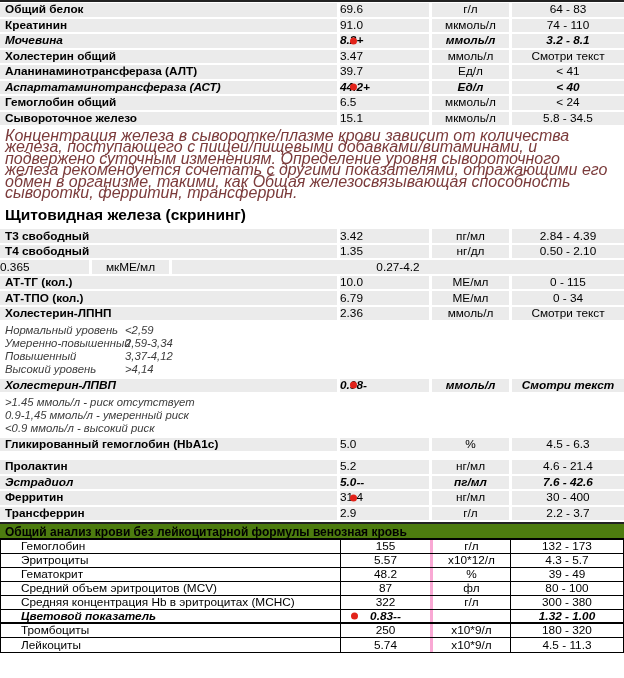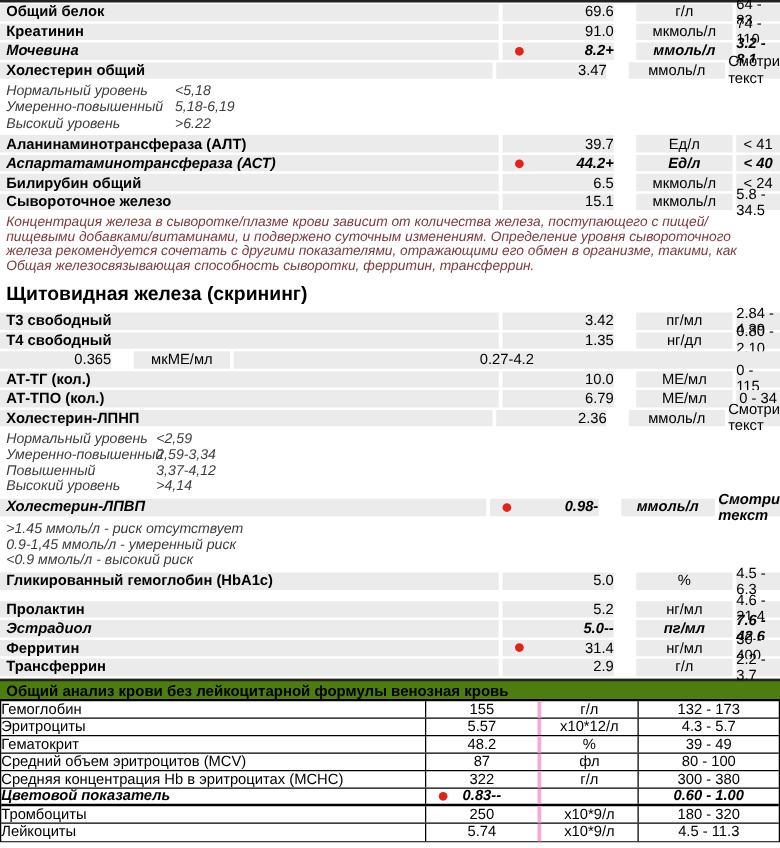--- a/index.html
+++ b/index.html
@@ -2,43 +2,43 @@
 <html><head>
 <meta charset="utf-8">
 <style>
   *{box-sizing:border-box}
   html,body{margin:0;padding:0;background:#fff}
   body{font-family:"Liberation Sans",sans-serif;color:#000}
   .page{width:624px;border-top:2px solid #222;padding-top:1px}
   
   .row{display:flex;height:13.5px;margin-bottom:2px;font-size:11.8px;line-height:13px}
   .c{background:#ebebeb;display:flex;align-items:center;height:100%}
-  .n{width:399px;padding-left:5px;margin-right:3px;font-weight:bold}
-  .v{width:89px;margin-right:18px;justify-content:flex-end;position:relative}
+  .n{width:337px;padding-left:5px;margin-right:3px;font-weight:bold}
+  .v{width:89px;margin-right:3px;justify-content:flex-start;position:relative}
   .u{width:77px;margin-right:3px;justify-content:center}
   .r{flex:1;justify-content:center;}
   .abn{font-style:italic}
   .abn .c{font-weight:bold}
   .dot{position:absolute;left:10px;top:50%;transform:translateY(-50%);width:7px;height:7px;border-radius:50%;background:#e2231a}
   
   .notes{padding:2px 0 3px 5px;font-size:11.3px;font-style:italic;color:#3c3c3c}
   .nline{line-height:12.8px;white-space:nowrap}
   .lab1{display:inline-block;width:135px}
   .lab2{display:inline-block;width:120px}
-  .ironnote{padding:3px 14px 4px 5px;font-size:11px;line-height:11.4px;font-style:italic;color:#7b3b3b}
+  .ironnote{padding:3px 14px 4px 5px;font-size:16px;line-height:11.4px;font-style:italic;color:#7b3b3b}
   .h1{padding:4px 0 5px 5px;font-size:15.5px;font-weight:bold}
   .gap{height:7px}
   
   .cbc-h{margin-top:1px;border-top:2px solid #222;background:#4d7c0f;font-weight:bold;font-size:12px;height:16px;line-height:16px;padding-left:5px}
   .tbl{border:1px solid #000;border-top:2px solid #000}
   .trow{display:flex;height:14px;font-size:11.8px;line-height:13px;border-bottom:1px solid #000}
   .trow:last-child{border-bottom:none}
   .trow.thick{border-bottom-width:2px}
   .tc{display:flex;align-items:center;height:100%}
-  .tn{width:340px;padding-left:0;border-right:1px solid #000}
+  .tn{width:340px;padding-left:20px;border-right:1px solid #000}
   .tv{width:92px;justify-content:center;border-right:3px solid #f9a8d4;position:relative}
   .tu{width:78px;justify-content:center;border-right:1px solid #000}
   .tr2{flex:1;justify-content:center}
   .trow.abn .tc{font-weight:bold;font-style:italic}
 </style>
 </head>
 <body>
 
 <div class="page">
 
@@ -69,45 +69,40 @@
     </div>
   <div class="row">
       <div class="c n">Холестерин общий</div>
       <div class="c v">
         <span>3.47</span>
       </div>
       <div class="c u">ммоль/л</div>
       <div class="c r">Смотри текст</div>
     </div>
 
-  <div class="notes">
-    <div class="nline"><span class="lab1">Нормальный уровень</span><span>&lt;5,18</span></div>
-    <div class="nline"><span class="lab1">Умеренно-повышенный</span><span>5,18-6,19</span></div>
-    <div class="nline"><span class="lab1">Высокий уровень</span><span>&gt;6.22</span></div>
-  </div>
 
   <div class="row">
       <div class="c n">Аланинаминотрансфераза (АЛТ)</div>
       <div class="c v">
         <span>39.7</span>
       </div>
       <div class="c u">Ед/л</div>
       <div class="c r">&lt; 41</div>
     </div>
   <div class="row abn">
       <div class="c n">Аспартатаминотрансфераза (АСТ)</div>
       <div class="c v">
         <span class="dot"></span>
         <span>44.2+</span>
       </div>
       <div class="c u">Ед/л</div>
       <div class="c r">&lt; 40</div>
     </div>
   <div class="row">
-      <div class="c n">Билирубин общий</div>
+      <div class="c n">Гемоглобин общий</div>
       <div class="c v">
         <span>6.5</span>
       </div>
       <div class="c u">мкмоль/л</div>
       <div class="c r">&lt; 24</div>
     </div>
   <div class="row">
       <div class="c n">Сывороточное железо</div>
       <div class="c v">
         <span>15.1</span>
@@ -127,21 +122,21 @@
       </div>
       <div class="c u">пг/мл</div>
       <div class="c r">2.84 - 4.39</div>
     </div>
   <div class="row">
       <div class="c n">Т4 свободный</div>
       <div class="c v">
         <span>1.35</span>
       </div>
       <div class="c u">нг/дл</div>
-      <div class="c r">0.80 - 2.10</div>
+      <div class="c r">0.50 - 2.10</div>
     </div>
   <div class="row">
       <div class="c v">
         <span>0.365</span>
       </div>
       <div class="c u">мкМЕ/мл</div>
       <div class="c r">0.27-4.2</div>
     </div>
   <div class="row">
       <div class="c n">АТ-ТГ (кол.)</div>
@@ -279,21 +274,21 @@
         <div class="tc tu">г/л</div>
         <div class="tc tr2">300 - 380</div>
       </div>
     <div class="trow abn thick">
         <div class="tc tn">Цветовой показатель</div>
         <div class="tc tv">
           <span class="dot"></span>
           <span>0.83--</span>
         </div>
         <div class="tc tu"></div>
-        <div class="tc tr2">0.60 - 1.00</div>
+        <div class="tc tr2">1.32 - 1.00</div>
       </div>
     <div class="trow">
         <div class="tc tn">Тромбоциты</div>
         <div class="tc tv">
           <span>250</span>
         </div>
         <div class="tc tu">х10*9/л</div>
         <div class="tc tr2">180 - 320</div>
       </div>
     <div class="trow">

